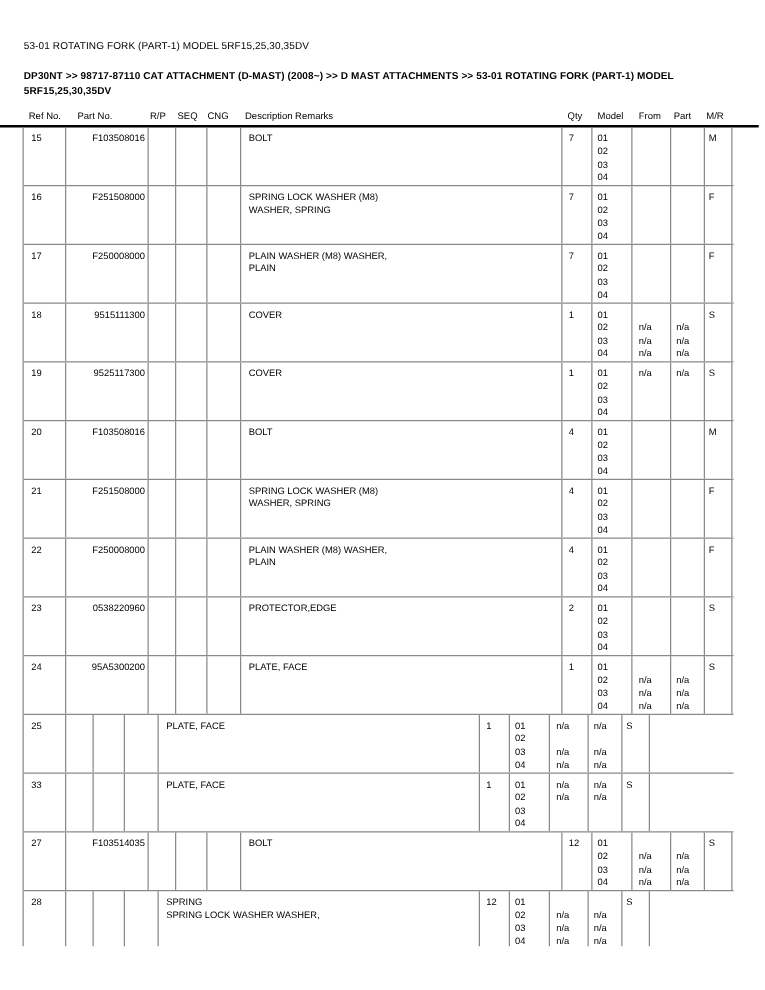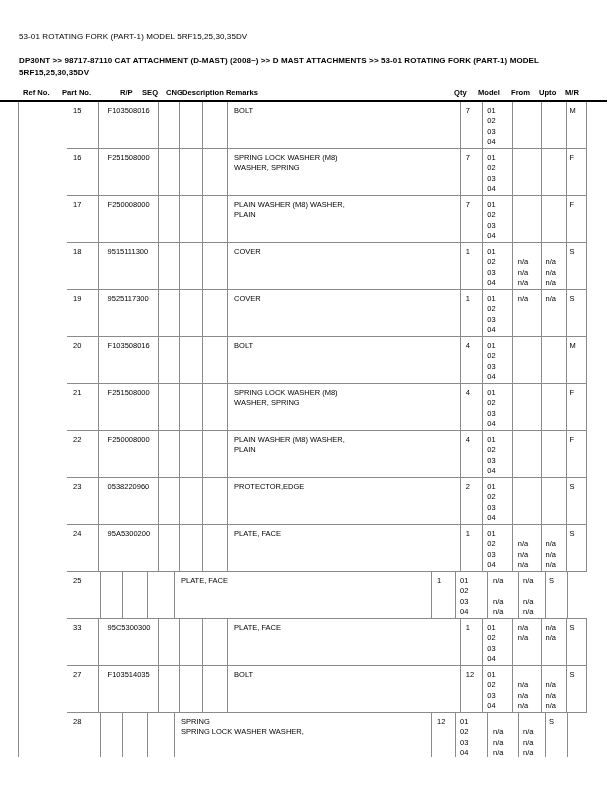--- a/index.html
+++ b/index.html
@@ -21,37 +21,37 @@
 
   .title{
     position:absolute;left:19px;top:32px;
     font-size:8px;font-weight:normal;white-space:nowrap;letter-spacing:.1px;
   }
   .breadcrumb{
     position:absolute;left:19px;top:55px;width:580px;
     font-size:8px;font-weight:bold;line-height:12.4px;letter-spacing:.1px;
   }
 
-  .colheads{position:absolute;left:0;top:88px;height:12px;width:612px;font-size:7.6px;font-weight:bold;}
+  .colheads{position:absolute;left:0;top:88px;height:12px;width:612px;font-size:7.6px;font-weight:normal;}
   .colheads span{position:absolute;top:0;white-space:nowrap;}
   .h0{left:23px}.h1{left:62px}.h2{left:120px}.h3{left:142px}.h4{left:166px}
-  .h5{left:182px}.h6{left:454px}.h7{left:478px}.h8{left:511px}.h9{left:539px}.h10{left:565px}
+  .h5{left:196px}.h6{left:454px}.h7{left:478px}.h8{left:511px}.h9{left:539px}.h10{left:565px}
 
   .rule{position:absolute;left:0;top:100px;width:607px;height:2px;background:var(--rule);}
 
   .ptable{
     position:absolute;left:18px;top:102px;width:569px;height:655px;
     overflow:hidden;border-left:1px solid var(--border);
     font-size:7.5px;line-height:10.45px;
   }
-  .row{display:flex;height:47px;border-bottom:1px solid var(--border);margin-left:48px;}
+  .row{display:flex;height:47px;border-bottom:1px solid var(--border);}
   .c{border-right:1px solid var(--border);padding:4px 2px 0 4px;overflow:hidden;}
   .ln{height:10.45px;white-space:nowrap;}
   .ref{width:34px;padding-left:6px;}
-  .part{width:66px;padding-left:9px;}
+  .part{width:66px;padding-left:9px;text-align:right;}
   .rp{width:22px;}
   .seq{width:25px;}
   .cng{width:27px;}
   .desc{width:257px;padding-left:6px;}
   .qty{width:24px;padding-left:5px;}
   .model{width:32px;padding-left:4px;}
   .from{width:31px;padding-left:5px;}
   .upto{width:27px;padding-left:4px;}
   .mr{width:22px;padding-left:3px;}
 </style>
@@ -70,21 +70,21 @@
   <div class="colheads">
     <span class="h0">Ref No.</span>
     <span class="h1">Part No.</span>
     <span class="h2">R/P</span>
     <span class="h3">SEQ</span>
     <span class="h4">CNG</span>
     <span class="h5">Description Remarks</span>
     <span class="h6">Qty</span>
     <span class="h7">Model</span>
     <span class="h8">From</span>
-    <span class="h9">Upto</span>
+    <span class="h9">Part</span>
     <span class="h10">M/R</span>
   </div>
 
   <div class="rule"></div>
 
   <div class="ptable" id="parts-table">
       <div class="row">
         <div class="c ref">15</div>
         <div class="c part">F103508016</div>
         <div class="c rp"></div>
@@ -412,21 +412,20 @@
         <div class="c upto">
           <div class="ln">n/a</div>
           <div class="ln"></div>
           <div class="ln">n/a</div>
           <div class="ln">n/a</div>
         </div>
         <div class="c mr">S</div>
       </div>
       <div class="row">
         <div class="c ref">33</div>
-        <div class="c part">95C5300300</div>
         <div class="c rp"></div>
         <div class="c seq"></div>
         <div class="c cng"></div>
         <div class="c desc">
           <div class="ln">PLATE, FACE</div>
         </div>
         <div class="c qty">1</div>
         <div class="c model">
           <div class="ln">01</div>
           <div class="ln">02</div>

